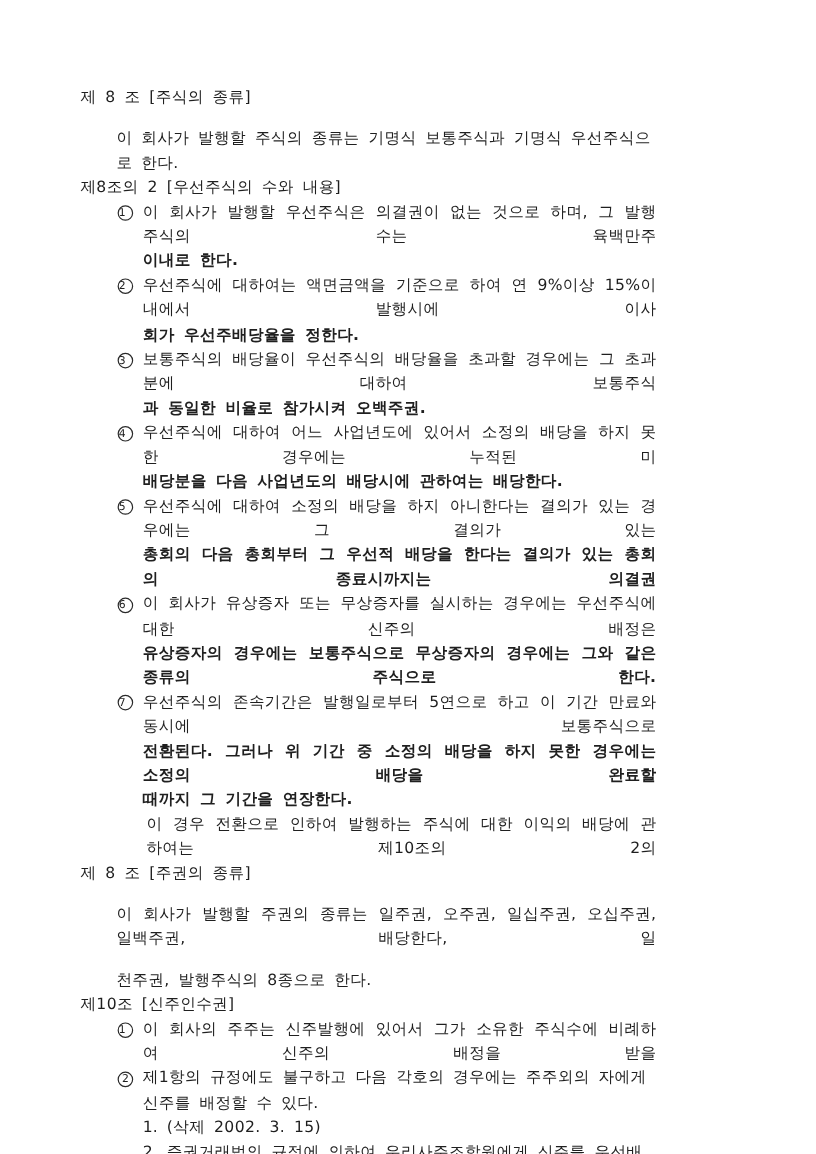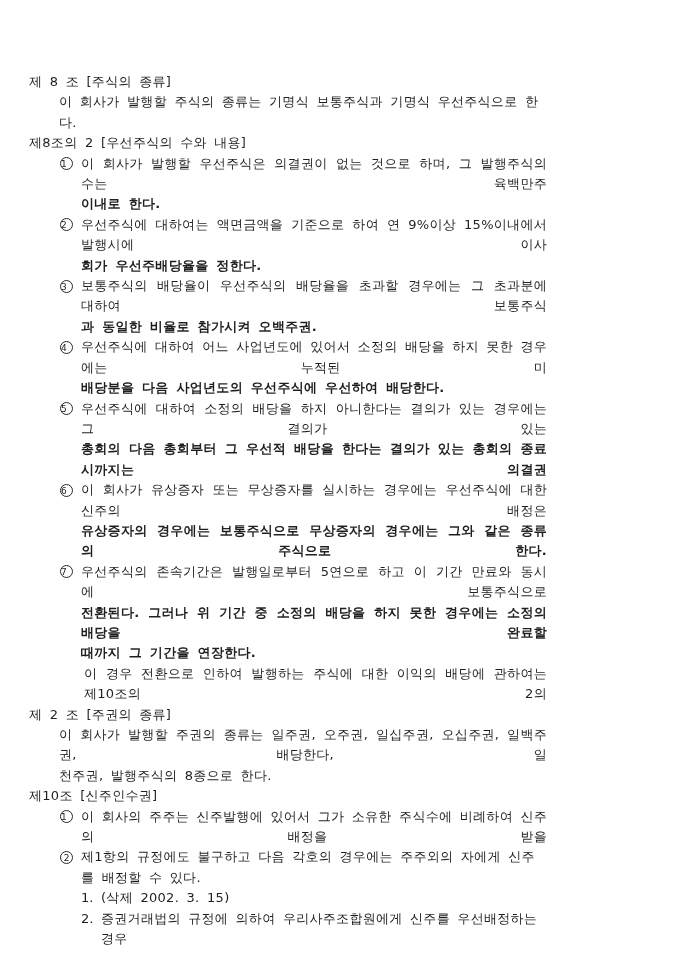--- a/index.html
+++ b/index.html
@@ -11,39 +11,39 @@
     width: 680px;
     height: 962px;
     overflow: hidden;
     font-family: "DejaVu Sans", "Liberation Sans", sans-serif;
     color: #1f1f1f;
   }
   .page {
     box-sizing: border-box;
     width: 592px;
     height: 962px;
-    padding: 72px 45px 0 29px;
+    padding: 72px 45px 0 67px;
     background: #ffffff;
   }
   .ln {
     position: relative;
     font-size: 13px;
     line-height: 20.4px;
     letter-spacing: 0.3px;
     word-spacing: 3px;
     white-space: normal;
   }
   
   .just {
     text-align: justify;
     text-align-last: justify;
   }
   
   .article   { padding-left: 0; }
-  .para      { padding-left: 30px; }
+  .para      { padding-left: 30px; margin-top: 14px; }
   .clause    { padding-left: 52px; }
   .ccont     { padding-left: 52px; font-weight: bold; }
   .ccont2    { padding-left: 55px; }
   .sub       { padding-left: 72px; }
   
   .cmark {
     position: absolute;
     left: 31px;
     top: 3.5px;
     width: 13px;
@@ -91,21 +91,21 @@
   <div class="ln clause just">
     <span class="cmark">3</span>
     <span>보통주식의 배당율이 우선주식의 배당율을 초과할 경우에는 그 초과분에 대하여 보통주식</span>
   </div>
   <div class="ln ccont">과 동일한 비율로 참가시켜 오백주권.</div>
 
   <div class="ln clause just">
     <span class="cmark">4</span>
     <span>우선주식에 대하여 어느 사업년도에 있어서 소정의 배당을 하지 못한 경우에는 누적된 미</span>
   </div>
-  <div class="ln ccont">배당분을 다음 사업년도의 우선주식에 우선하여 배당한다.</div>
+  <div class="ln ccont">배당분을 다음 사업년도의 배당시에 관하여는 배당한다.</div>
 
   <div class="ln clause just">
     <span class="cmark">5</span>
     <span>우선주식에 대하여 소정의 배당을 하지 아니한다는 결의가 있는 경우에는 그 결의가 있는</span>
   </div>
   <div class="ln ccont just">총회의 다음 총회부터 그 우선적 배당을 한다는 결의가 있는 총회의 종료시까지는 의결권</div>
 
   <div class="ln clause just">
     <span class="cmark">6</span>
     <span>이 회사가 유상증자 또는 무상증자를 실시하는 경우에는 우선주식에 대한 신주의 배정은</span>
@@ -113,21 +113,21 @@
   <div class="ln ccont just">유상증자의 경우에는 보통주식으로 무상증자의 경우에는 그와 같은 종류의 주식으로 한다.</div>
 
   <div class="ln clause just">
     <span class="cmark">7</span>
     <span>우선주식의 존속기간은 발행일로부터 5연으로 하고 이 기간 만료와 동시에 보통주식으로</span>
   </div>
   <div class="ln ccont just">전환된다. 그러나 위 기간 중 소정의 배당을 하지 못한 경우에는 소정의 배당을 완료할</div>
   <div class="ln ccont">때까지 그 기간을 연장한다.</div>
   <div class="ln ccont2 just">이 경우 전환으로 인하여 발행하는 주식에 대한 이익의 배당에 관하여는 제10조의 2의</div>
 
-  <div class="ln article">제 2 조 [주권의 종류]</div>
+  <div class="ln article">제 8 조 [주권의 종류]</div>
   <div class="ln para just">이 회사가 발행할 주권의 종류는 일주권, 오주권, 일십주권, 오십주권, 일백주권, 배당한다, 일</div>
   <div class="ln para">천주권, 발행주식의 8종으로 한다.</div>
 
   <div class="ln article">제10조 [신주인수권]</div>
 
   <div class="ln clause just">
     <span class="cmark">1</span>
     <span>이 회사의 주주는 신주발행에 있어서 그가 소유한 주식수에 비례하여 신주의 배정을 받을</span>
   </div>
 

